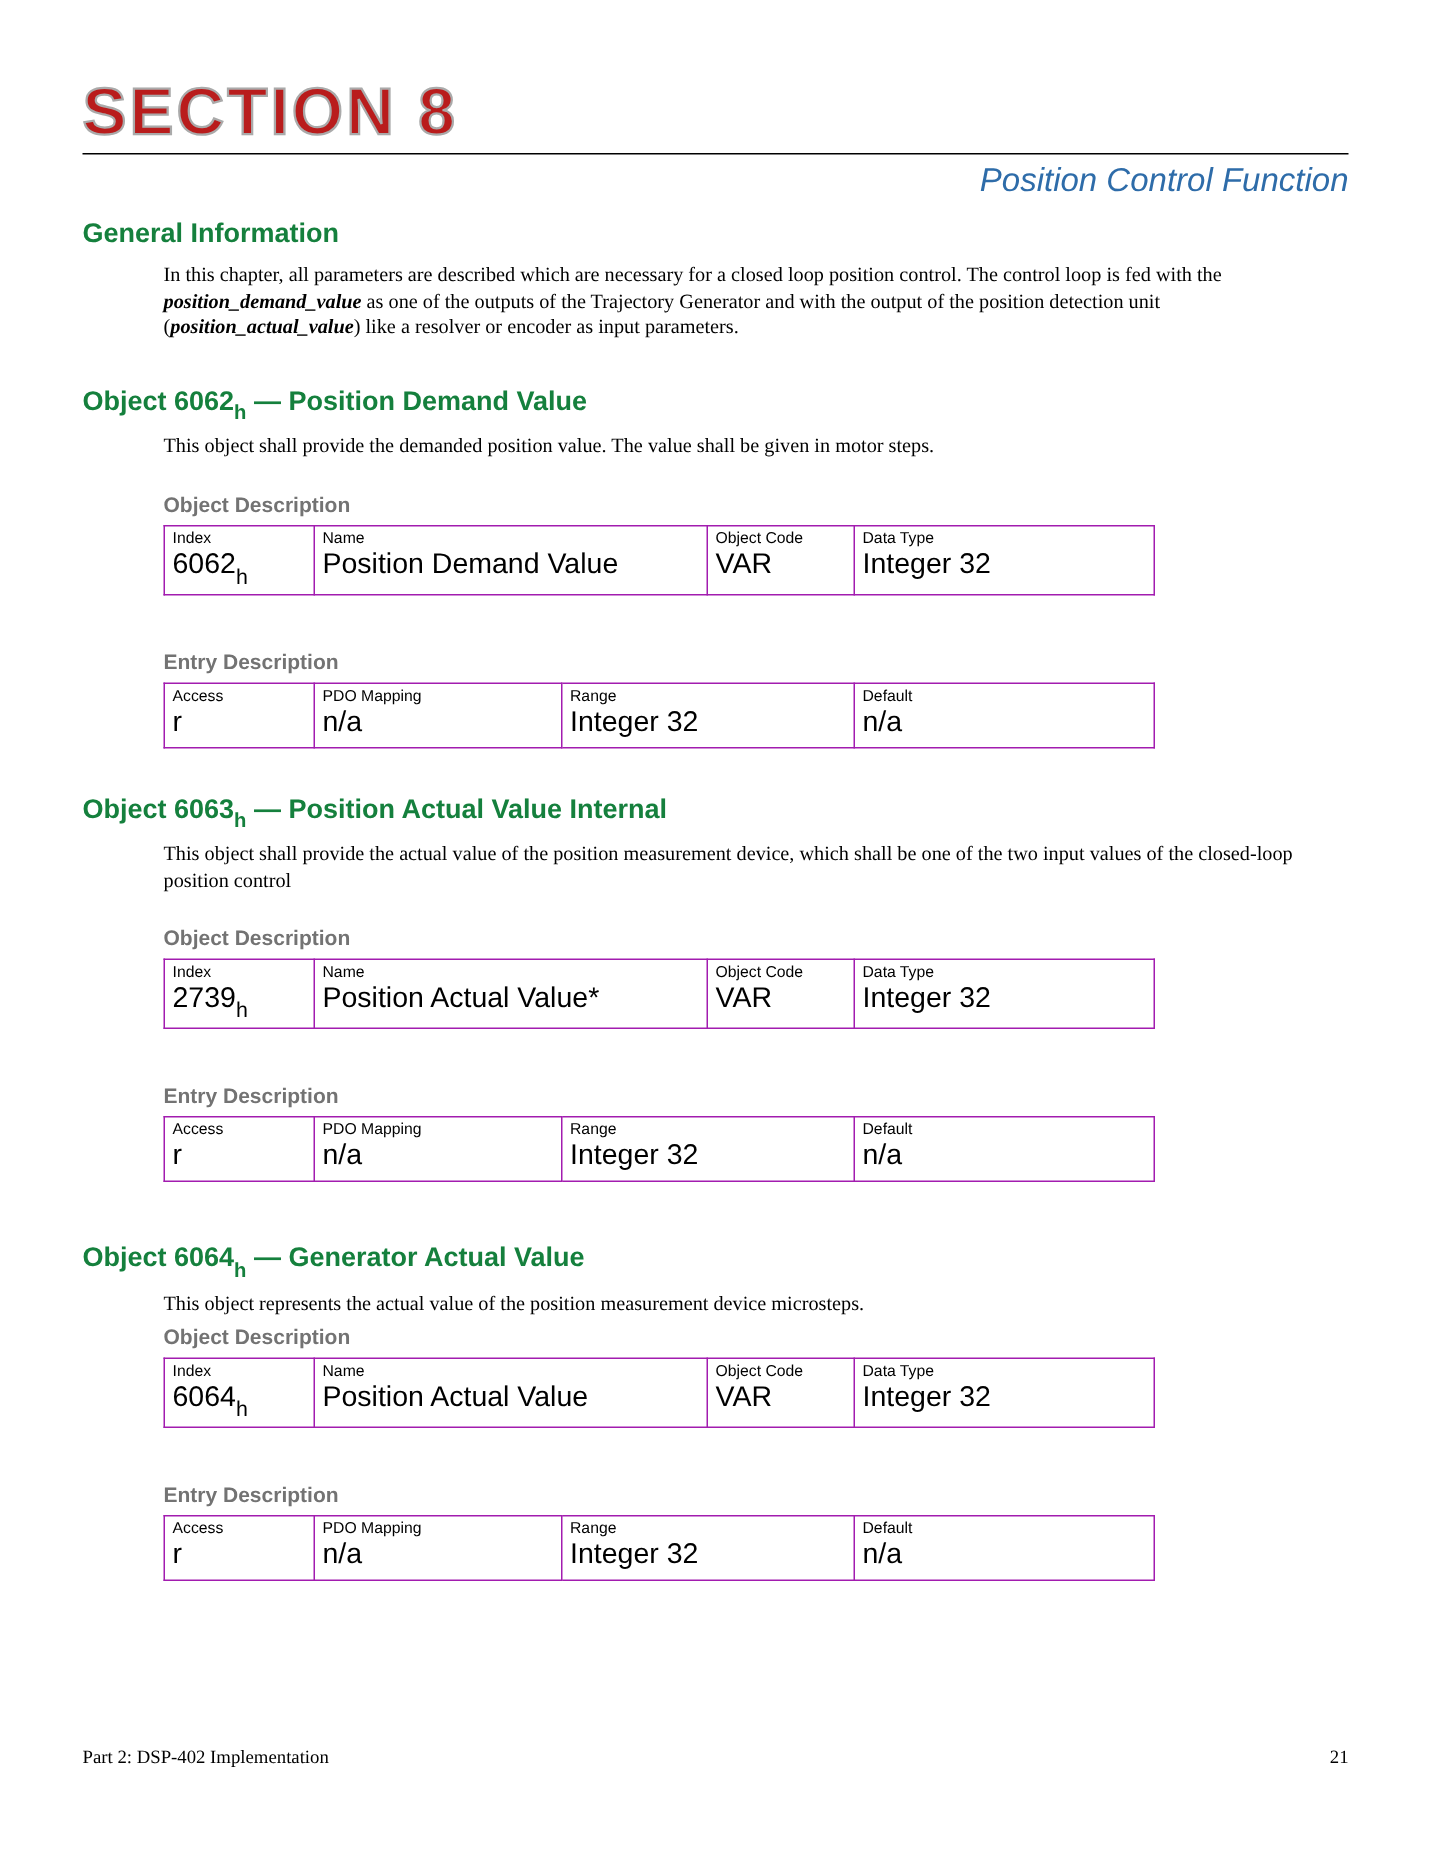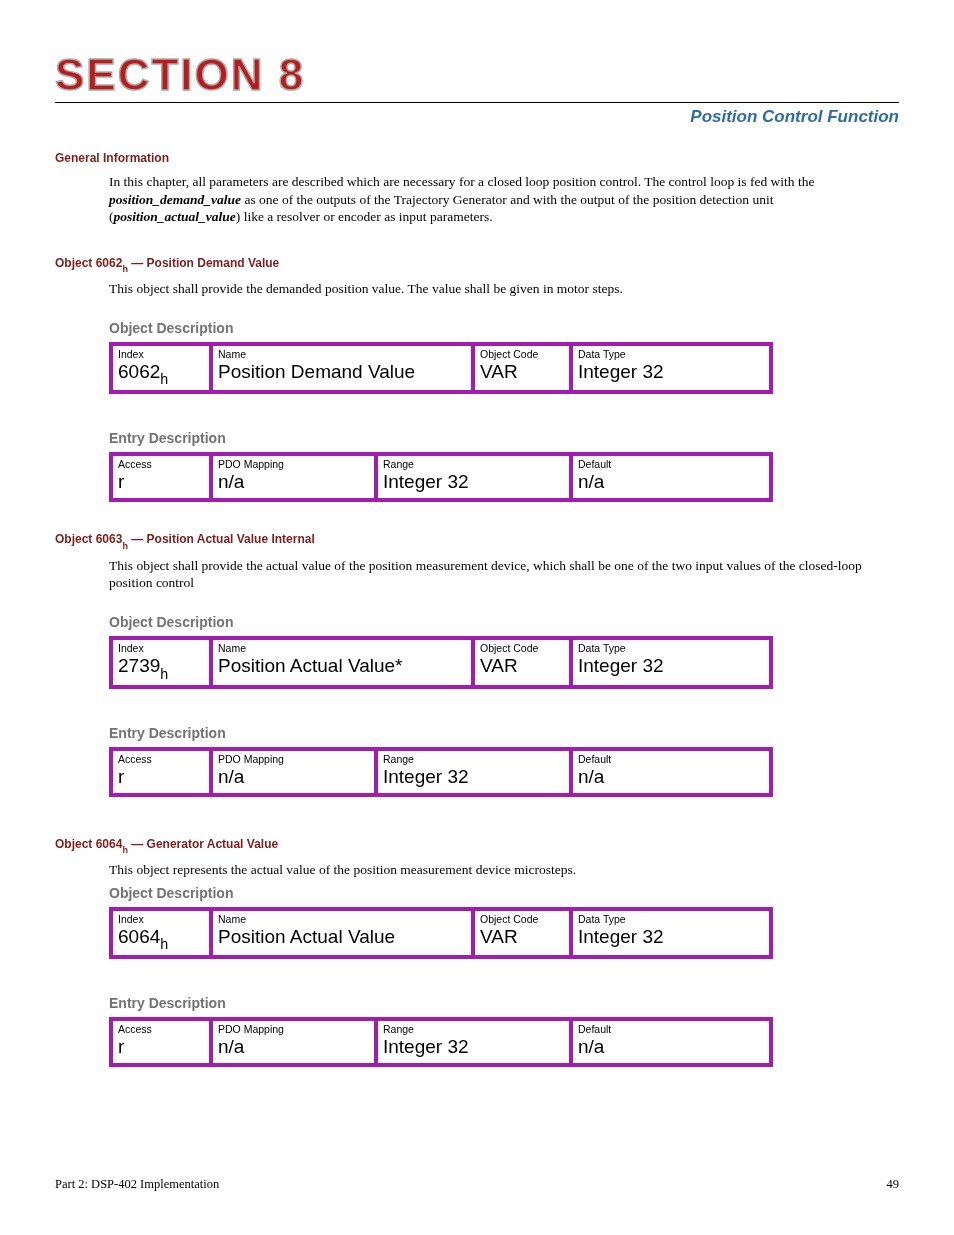--- a/index.html
+++ b/index.html
@@ -25,29 +25,29 @@
 }
 .section-divider {
   border: none;
   border-top: 1.5px solid #000;
   margin: 0 0 4px 0;
 }
 .page-title {
   text-align: right;
   color: #2e6ca9;
   font-style: italic;
+  font-weight: normal;
+  font-size: 22px;
+  margin: 4px 0 12px 0;
+  font-family: Arial, Helvetica, sans-serif;
+}
+.h-red {
+  color: #15803d;
   font-weight: bold;
-  font-size: 17px;
-  margin: 4px 0 24px 0;
-  font-family: Arial, Helvetica, sans-serif;
-}
-.h-red {
-  color: #7f1d1d;
-  font-weight: bold;
-  font-size: 12px;
+  font-size: 18px;
   margin: 2px 0 8px 0;
   font-family: Arial, Helvetica, sans-serif;
 }
 .h-red-big {
   margin-top: 30px;
 }
 .h-blue {
   color: #737373;
   font-weight: bold;
   font-size: 14px;
@@ -72,21 +72,21 @@
   position: relative;
   bottom: -2px;
 }
 table.obj {
   border-collapse: collapse;
   margin: 0 0 0 54px;
   width: 660px;
   table-layout: fixed;
 }
 table.obj td {
-  border: 4px solid #a21caf;
+  border: 1px solid #a21caf;
   padding: 2px 5px 5px 5px;
   vertical-align: top;
 }
 table.obj .th-label {
   font-size: 10.5px;
   display: block;
   margin-bottom: 1px;
 }
 table.obj .td-value {
   font-size: 19px;
@@ -298,14 +298,14 @@
     <td>
           <span class="th-label">Default</span>
           <span class="td-value">n/a</span>
         </td>
   </tr>
 </tbody>
   </table>
 
 <div class="footer">
   <span class="left">Part 2: DSP-402 Implementation</span>
-  <span class="right">49</span>
+  <span class="right">21</span>
 </div>
 
 </body></html>

